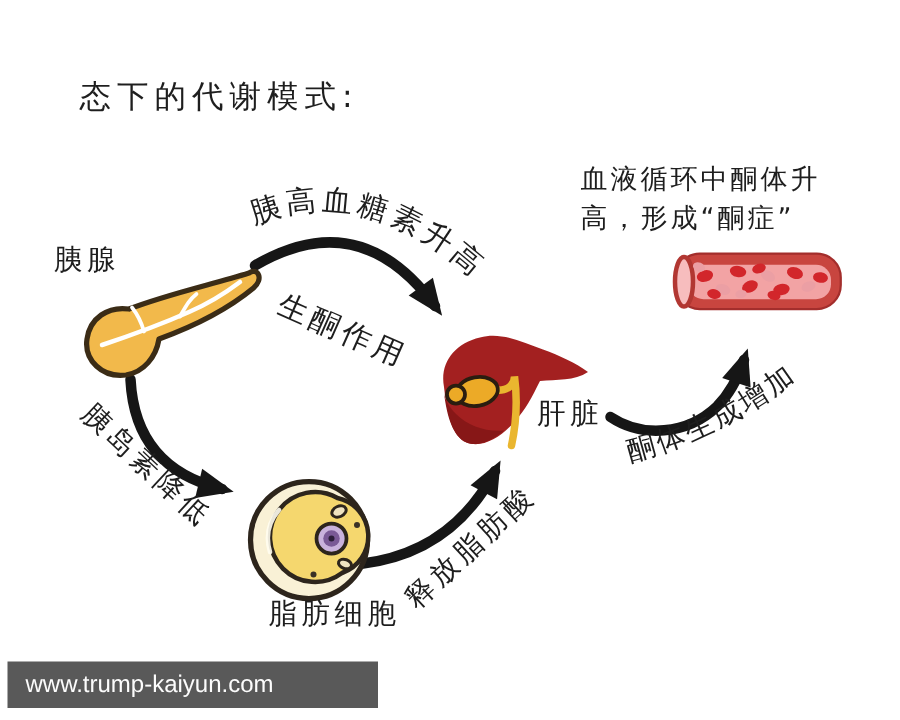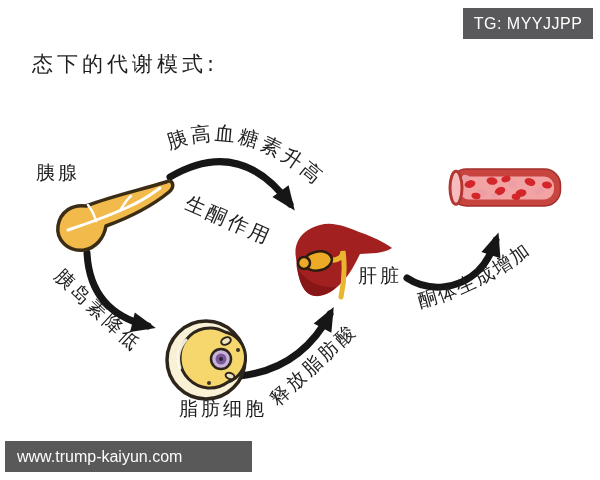--- a/index.html
+++ b/index.html
@@ -3,50 +3,49 @@
 <meta charset="utf-8">
 <style>
   html,body{margin:0;padding:0;background:#ffffff;}
   .stage{position:relative;width:600px;height:480px;background:#ffffff;overflow:hidden;
          font-family:"DejaVu Sans",sans-serif;color:#1e1e1e;}
   .badge{position:absolute;left:463px;top:8px;width:130px;height:31px;background:#59595b;
          color:#ffffff;font-size:16px;letter-spacing:.5px;display:flex;align-items:center;
          justify-content:center;font-family:"Liberation Sans",sans-serif;}
   .title{position:absolute;left:30px;top:46px;font-size:21px;letter-spacing:4px;
          line-height:37px;white-space:nowrap;}
-  .title .l2{margin-left:2px;}
+  .title .l2{margin-left:23px;}
   .note{position:absolute;left:387px;top:107px;font-size:18px;letter-spacing:2px;
         line-height:26px;white-space:nowrap;}
   .organ-label{position:absolute;font-size:19px;letter-spacing:3px;white-space:nowrap;}
   #lbl-pancreas{left:36px;top:160px;}
   #lbl-liver{left:358px;top:263px;}
   #lbl-fatcell{left:159px;top:396px;margin-left:20px;}
   .watermark{position:absolute;left:5px;top:441px;width:247px;height:31px;background:#595959;
              color:#fcfcfc;font-size:16px;line-height:31px;padding-left:12px;box-sizing:border-box;
              font-family:"Liberation Sans",sans-serif;}
   svg.scene{position:absolute;left:0;top:0;}
   svg.scene text{font-family:"DejaVu Sans",sans-serif;fill:#1e1e1e;}
   .arrow{fill:none;stroke:#161616;stroke-width:7;stroke-linecap:round;}
   .rbc{fill:#d2262b;}
   .rbc.pale{fill:#eb9fa4;}
 </style>
 </head>
 <body>
 
 <div class="stage">
 
-  <div class="badge">
-    <span>TG: MYYJJPP</span>
-  </div>
 
   <div class="title">
     <div class="l2">态下的代谢模式:</div>
   </div>
 
   <div class="note">
+    <div>血液循环中酮体升</div>
+    <div>高，形成“酮症”</div>
   </div>
 
   <svg class="scene" width="600" height="480" viewBox="0 0 600 480">
     <defs>
       <marker id="ah" markerUnits="userSpaceOnUse" markerWidth="26" markerHeight="24" refX="17" refY="11" orient="auto">
         <path d="M1,1 L25,11 L1,21 Z" fill="#161616"></path>
       </marker>
       <path id="tp-glucagon" d="M 164,152 Q 238,118 312,182" fill="none"></path>
       <path id="tp-ketogenesis" d="M 182,207 L 270,246" fill="none"></path>
       <path id="tp-insulin" d="M 52,276 L 142,360" fill="none"></path>

